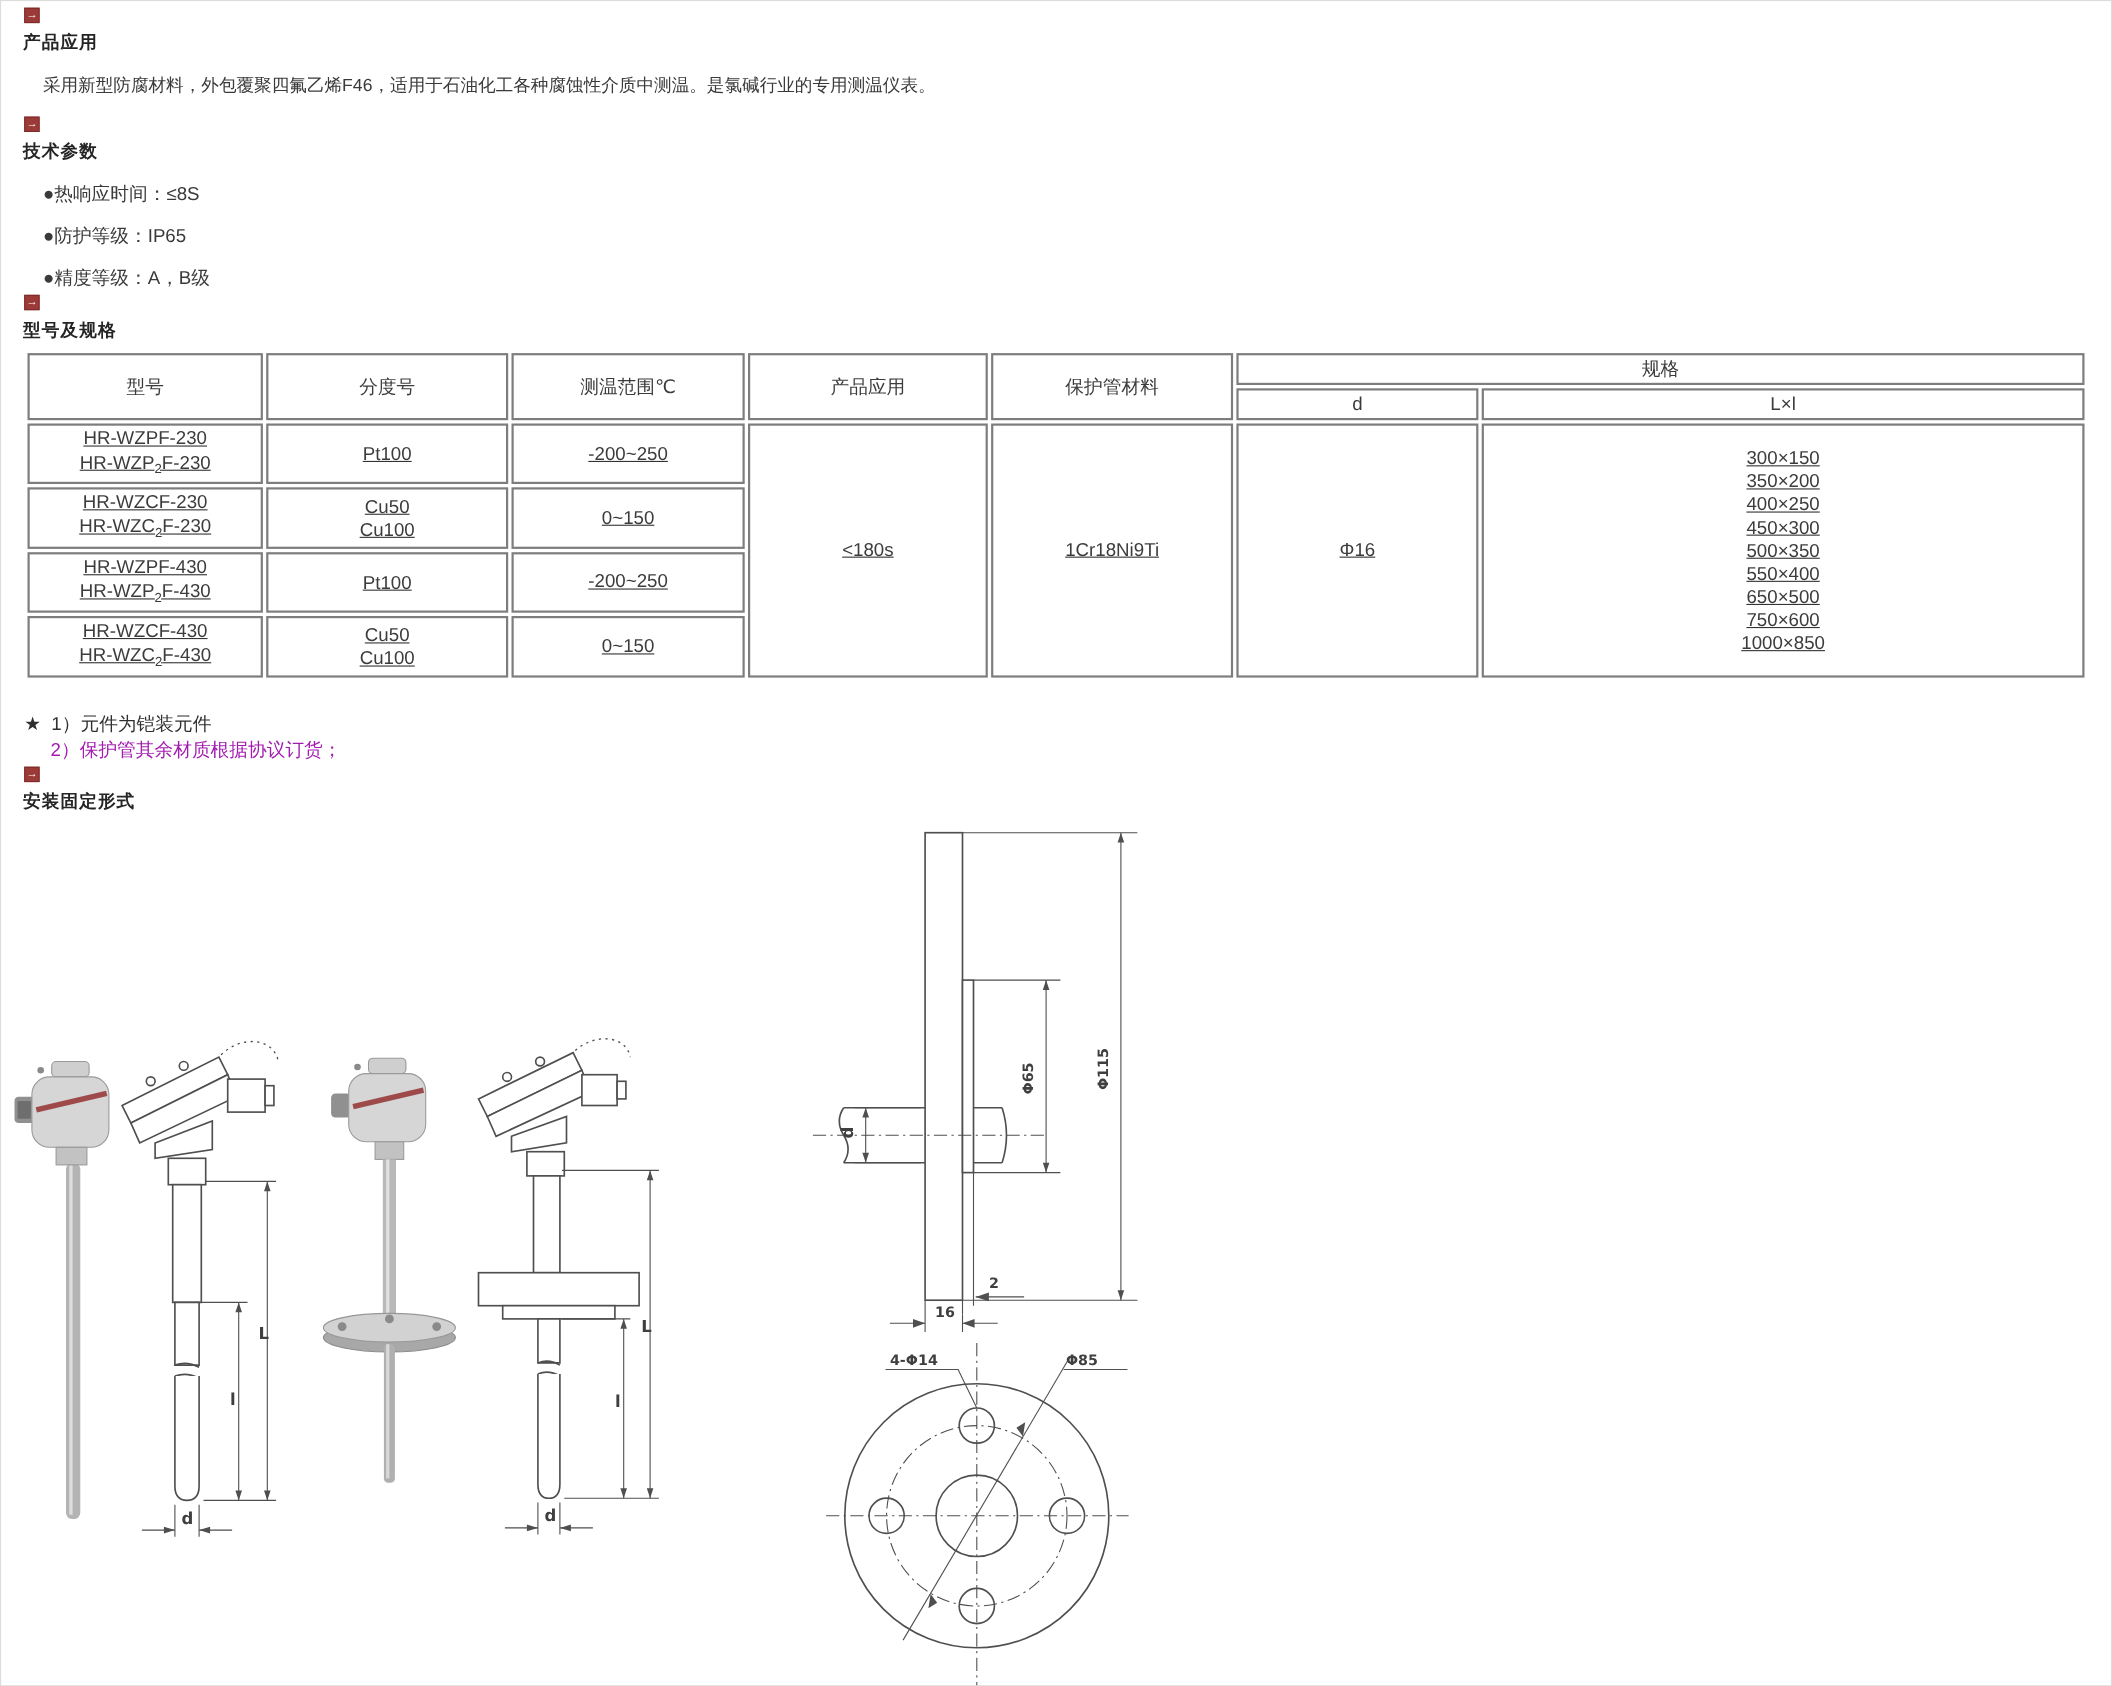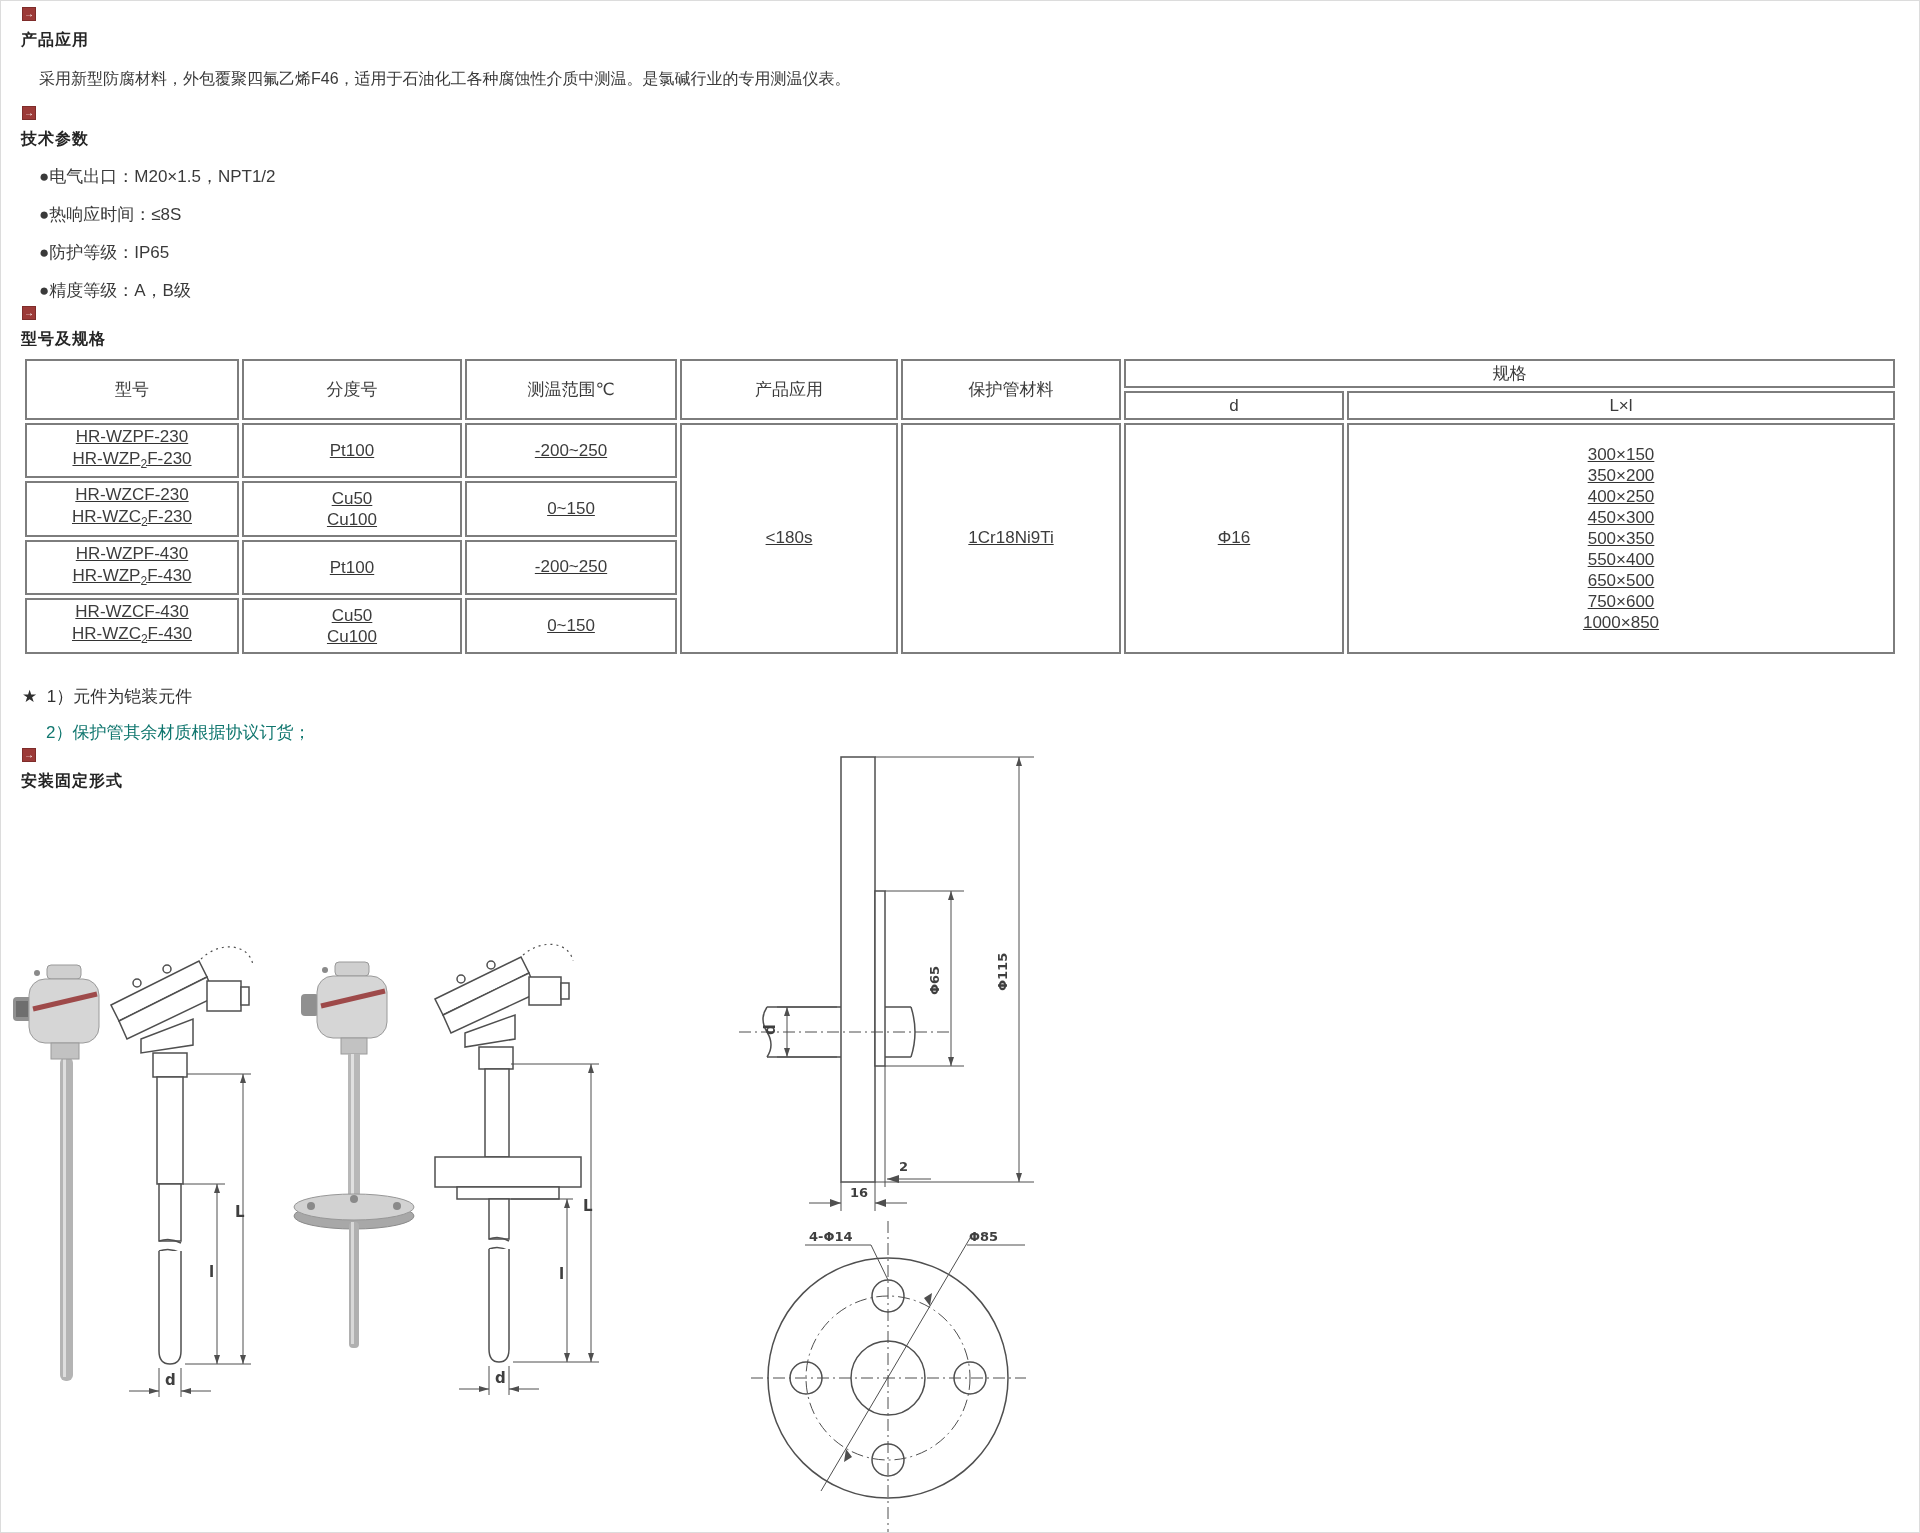--- a/index.html
+++ b/index.html
@@ -20,21 +20,21 @@
   table.spec { border-collapse:separate; border-spacing:3px; table-layout:fixed; width:1876px; margin:6px 0 0 21px; }
   table.spec th, table.spec td { border:2px solid #7d7d7d; background:#fff; text-align:center; vertical-align:middle;
       font-size:17px; font-weight:normal; color:#3c3c3c; padding:1px 2px; }
   table.spec thead tr { height:29px; }
   table.spec tbody tr { height:52px;text-decoration:underline; }
   .pre-line { white-space:pre-line; line-height:21px; }
   .model-line { line-height:22px; }
   sub { font-size:12px; }
 
   .note1 { margin:28px 0 0 21px; font-size:17px; color:#2f2f2f; }
-  .note2 { margin:13px 0 0 45px; font-size:17px; color:#0f766e; }
+  .note2 { margin:0 0 0 45px; font-size:17px; color:#a21caf; }
 
   .drawings { position:absolute; left:0; top:738px; width:1920px; height:795px; }
   .fig { position:absolute; }
   .ln { stroke:#4f4f4f; stroke-width:1.5; fill:none; }
   .lnf { stroke:#4f4f4f; stroke-width:1.5; fill:#fff; }
   .dim { stroke:#4f4f4f; stroke-width:1; fill:none; }
   .dash { stroke:#4f4f4f; stroke-width:1; fill:none; stroke-dasharray:12 4 2 4; }
   .dot { stroke:#4f4f4f; stroke-width:1.2; fill:none; stroke-dasharray:2 4; }
   .ah { fill:#4f4f4f; stroke:none; }
   .dim-label { font:bold 15px "DejaVu Sans",sans-serif; fill:#3f3f3f; }
@@ -44,21 +44,20 @@
 <body>
 
 <div class="page">
 
   <span class="sec-icon mi1">→</span>
   <h2 class="sec-title">产品应用</h2>
   <div class="p-body">采用新型防腐材料，外包覆聚四氟乙烯F46，适用于石油化工各种腐蚀性介质中测温。是氯碱行业的专用测温仪表。</div>
 
   <span class="sec-icon mi2">→</span>
   <h2 class="sec-title">技术参数</h2>
-  <div class="bullet">●电气出口：M20×1.5，NPT1/2</div>
   <div class="bullet">●热响应时间：≤8S</div>
   <div class="bullet">●防护等级：IP65</div>
   <div class="bullet">●精度等级：A，B级</div>
 
   <span class="sec-icon mi3">→</span>
   <h2 class="sec-title">型号及规格</h2>
 
   <table class="spec">
     <colgroup>
       <col style="width:214px">

